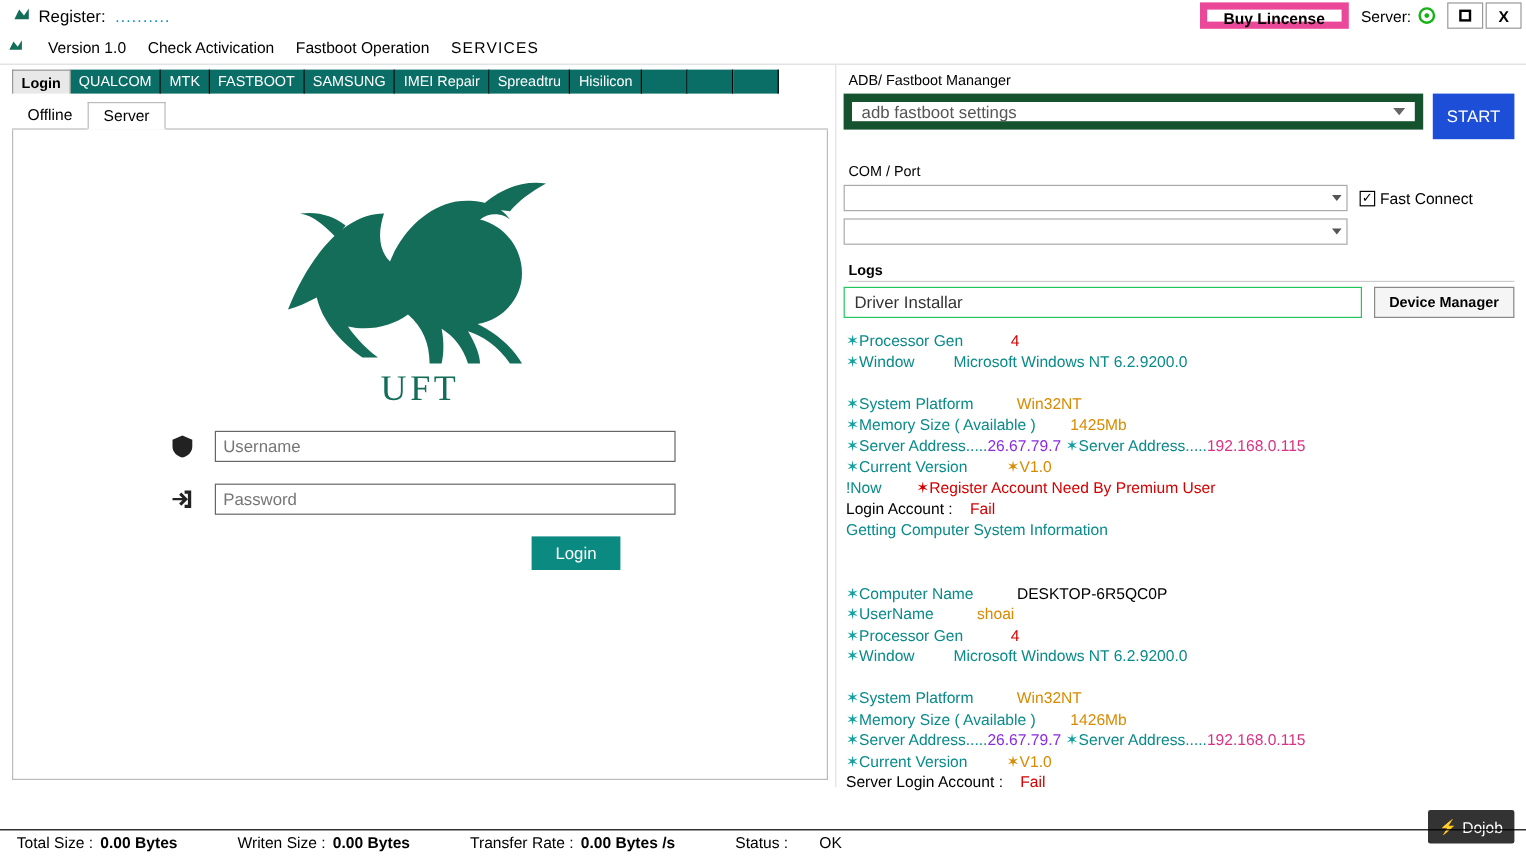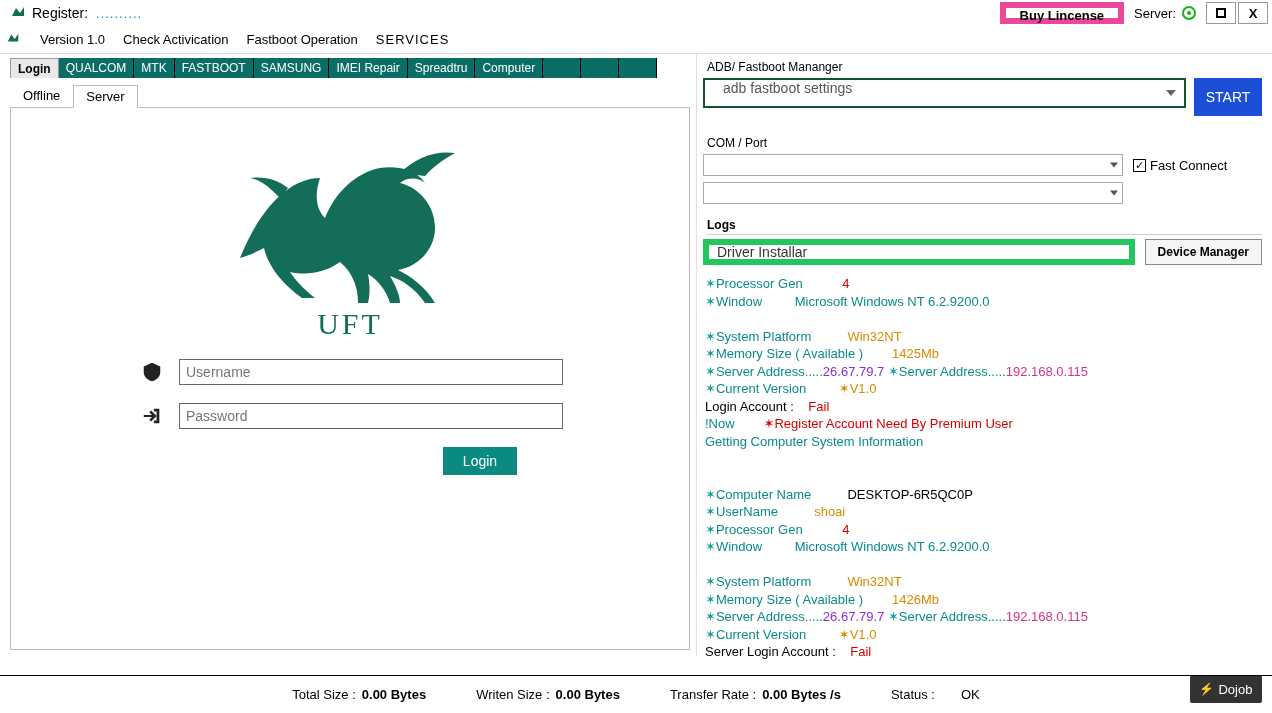--- a/index.html
+++ b/index.html
@@ -46,52 +46,52 @@
 
   .form-row { display:flex; align-items:center; gap:12px; margin-top:18px; }
   .form-row .ficon { width:30px; display:flex; justify-content:center; }
   .form-row input { width: 384px; height:26px; border:1px solid #666; padding:0 6px; font-size:14px; }
 
   .login-btn { margin: 18px 0 0 260px; width:74px; height:28px; background:#0b8a82; color:#fff; border:none; font-size:14px; cursor:pointer; }
 
   
   .section-label { font-size:12px; margin: 2px 0 4px 4px; }
   .adb-row { display:flex; gap:8px; }
-  .combo { flex:1; height:30px; border:2px solid #14532d; display:flex; align-items:flex-start; padding:0 18px; font-size:14px; color:#555; background:#fff; cursor:pointer; position:relative; }
+  .combo { flex:1; height:30px; border:7px solid #14532d; display:flex; align-items:flex-end; padding:0 8px; font-size:14px; color:#555; background:#fff; cursor:pointer; position:relative; }
   .combo .caret { position:absolute; right:8px; top:50%; transform:translateY(-50%); width:0; height:0; border-left:5px solid transparent; border-right:5px solid transparent; border-top:6px solid #666; }
   .btn-start { width:68px; height:38px; background:#1d4ed8; color:#fff; border:none; font-size:14px; font-weight:500; cursor:pointer; }
 
   .com-row1 { display:flex; gap:10px; align-items:center; margin-top:4px; }
   .combo-sm { height:22px; border:1px solid #aaa; background:#fff; position:relative; cursor:pointer; }
   .combo-sm .caret { position:absolute; right:4px; top:50%; transform:translateY(-50%); width:0; height:0; border-left:4px solid transparent; border-right:4px solid transparent; border-top:5px solid #555; }
   .combo-port { width: 420px; }
   .fastconnect { display:flex; align-items:center; gap:4px; font-size:13px; }
   .fastconnect .cb { width:13px; height:13px; border:1px solid #000; display:inline-flex; align-items:center; justify-content:center; font-size:11px; line-height:1; }
 
   .logs-label { font-weight:bold; font-size:12px; margin: 14px 0 4px 4px; border-bottom: 1px solid #ccc; padding-bottom:2px;}
   .logs-row { display:flex; gap:10px; align-items:center; }
-  .combo-logs { flex:1; height:26px; border:6px solid #22c55e; display:flex; align-items:center; padding:0 8px; font-size:14px; color:#333; position:relative; cursor:pointer; }
+  .combo-logs { flex:1; height:26px; border:1px solid #22c55e; display:flex; align-items:center; padding:0 8px; font-size:14px; color:#333; position:relative; cursor:pointer; }
   .btn-devmgr { height:26px; padding:0 12px; border:1px solid #888; background:#f5f5f5; font-size:12px; font-weight:bold; cursor:pointer; }
 
   .logbox { margin-top:10px; font-size:13px; line-height:1.35; height: 386px; overflow:hidden; padding-left:2px; }
   .logbox .row { white-space: pre; }
   .star { color:#14a0a0; }
   .teal { color:#0a8a8a; }
   .orange { color:#d98a00; }
   .purple { color:#8a2be2; }
   .red { color:#d40000; }
   .pink { color:#d63384; }
   .black { color:#000; }
 
   .dojob-btn { position:absolute; right:10px; bottom:10px; width:72px; height:28px; background:#333; color:#fff; border:none; border-radius:2px; font-size:13px; cursor:pointer; display:flex; align-items:center; justify-content:center; gap:4px; }
   .dojob-btn .bolt { font-size:12px; }
 
   
   .footer-wrap { position:absolute; bottom:0; left:0; right:0; }
-  .footer { display:flex; align-items:center; height:38px; padding:0 14px; border-top:1px solid #000; font-size:13px; gap: 50px; justify-content: center; }
+  .footer { display:flex; align-items:center; height:22px; padding:0 14px; border-top:1px solid #000; font-size:13px; gap: 50px; }
   .footer .pair .lab { margin-right:6px; }
   .footer .pair .val { font-weight:bold; }
   .footer .ok { margin-left: 20px; }
 
   
   .pane-divider { width:1px; background:#e0e0e0; }
 
   
   .logo-wrap { text-align:center; }
   .logo-wrap .uft { font-family: serif; font-size:30px; color:#136d59; margin-top:-4px; letter-spacing:3px; }
@@ -136,21 +136,21 @@
 
   <div class="left-pane">
     <div class="tabbar">
       <div class="tab active">Login</div>
       <div class="tab">QUALCOM</div>
       <div class="tab">MTK</div>
       <div class="tab">FASTBOOT</div>
       <div class="tab">SAMSUNG</div>
       <div class="tab">IMEI Repair</div>
       <div class="tab">Spreadtru</div>
-      <div class="tab">Computer</div>
+      <div class="tab">Hisilicon</div>
       <div class="tab fill"></div>
       <div class="tab fill"></div>
       <div class="tab fill"></div>
     </div>
 
     <div class="subtabbar">
       <div class="stab">Offline</div>
       <div class="stab active">Server</div>
     </div>
 
@@ -224,22 +224,22 @@
     </div>
 
     <div class="logbox">
       <div class="row"><span class="star">✶</span><span class="teal">Processor Gen</span>           <span class="red">4</span></div>
       <div class="row"><span class="star">✶</span><span class="teal">Window</span>         <span class="teal">Microsoft Windows NT 6.2.9200.0</span></div>
       <div class="row">&nbsp;</div>
       <div class="row"><span class="star">✶</span><span class="teal">System Platform</span>          <span class="orange">Win32NT</span></div>
       <div class="row"><span class="star">✶</span><span class="teal">Memory Size ( Available )</span>        <span class="orange">1425Mb</span></div>
       <div class="row"><span class="star">✶</span><span class="teal">Server Address.....</span><span class="purple">26.67.79.7</span> <span class="star">✶</span><span class="teal">Server Address.....</span><span class="pink">192.168.0.115</span></div>
       <div class="row"><span class="star">✶</span><span class="teal">Current Version</span>         <span class="orange">✶</span><span class="orange">V1.0</span></div>
+      <div class="row"><span class="teal">!Now</span>        <span class="red">✶</span><span class="red">Register Account Need By Premium User</span></div>
       <div class="row"><span class="black">Login Account :</span>    <span class="red">Fail</span></div>
-      <div class="row"><span class="teal">!Now</span>        <span class="red">✶</span><span class="red">Register Account Need By Premium User</span></div>
       <div class="row"><span class="teal">Getting Computer System Information</span></div>
       <div class="row">&nbsp;</div>
       <div class="row">&nbsp;</div>
       <div class="row"><span class="star">✶</span><span class="teal">Computer Name</span>          <span class="black">DESKTOP-6R5QC0P</span></div>
       <div class="row"><span class="star">✶</span><span class="teal">UserName</span>          <span class="orange">shoai</span></div>
       <div class="row"><span class="star">✶</span><span class="teal">Processor Gen</span>           <span class="red">4</span></div>
       <div class="row"><span class="star">✶</span><span class="teal">Window</span>         <span class="teal">Microsoft Windows NT 6.2.9200.0</span></div>
       <div class="row">&nbsp;</div>
       <div class="row"><span class="star">✶</span><span class="teal">System Platform</span>          <span class="orange">Win32NT</span></div>
       <div class="row"><span class="star">✶</span><span class="teal">Memory Size ( Available )</span>        <span class="orange">1426Mb</span></div>

